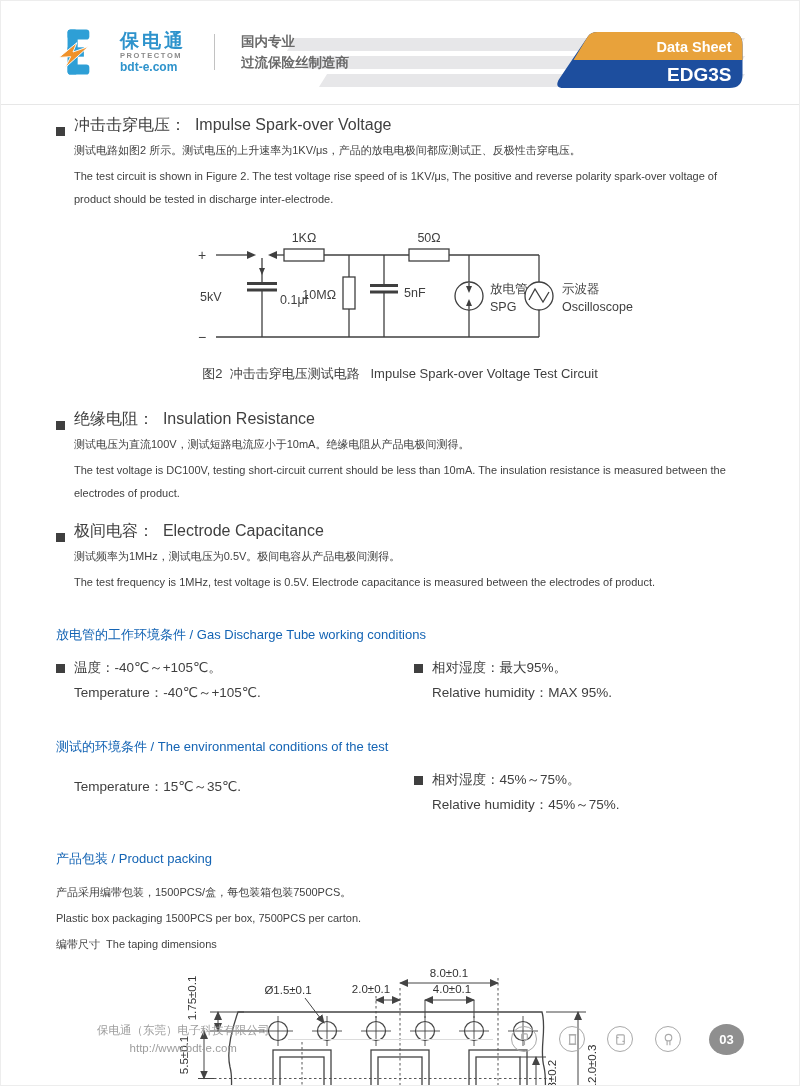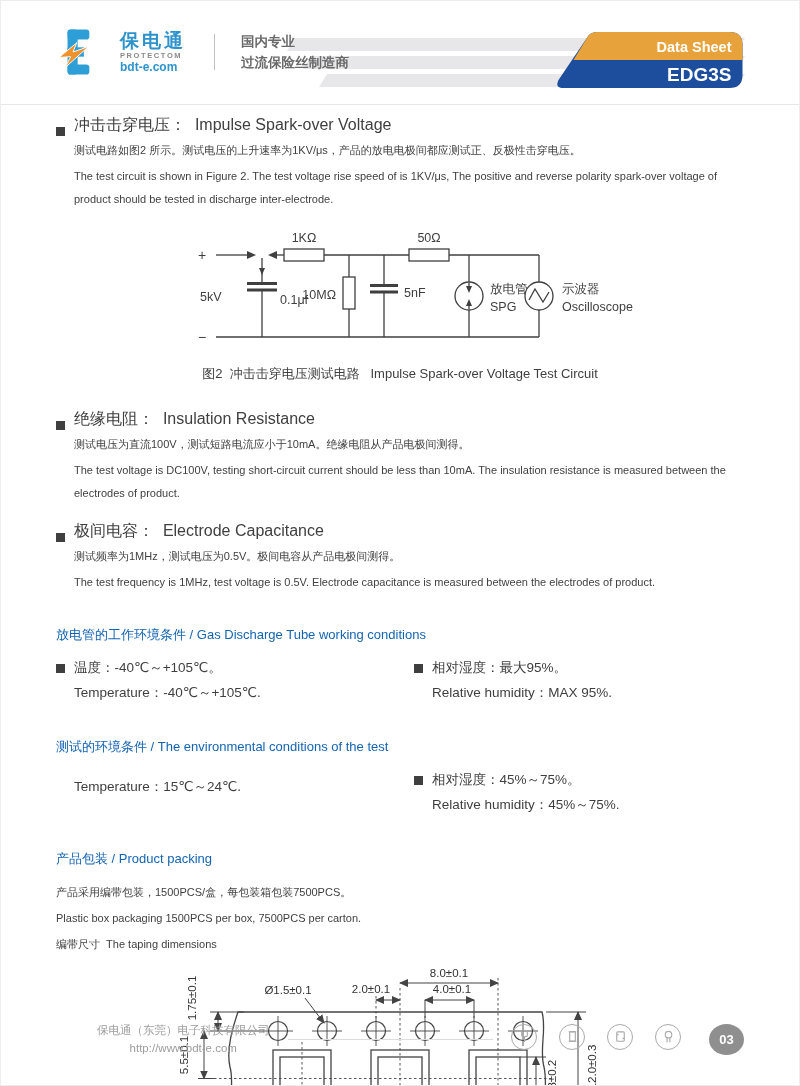--- a/index.html
+++ b/index.html
@@ -36,21 +36,21 @@
 
   .fig-wrap { margin:14px 0 0 128px; }
   .fig-caption { text-align:center; font-size:13px; margin-top:6px; color:#3f3f3f; }
 
   .tape-wrap { margin:8px 0 0 118px; }
 
   
   .ftr { position:absolute; left:0; bottom:28px; width:100%; padding:0 55px 0 96px; display:flex; align-items:center; }
   .f-left { text-align:center; color:#9d9d9d; font-size:11.5px; line-height:18px; flex:0 0 auto; }
   .f-line { flex:1; height:1px; background:#dcdcdc; margin:0 18px; }
-  .f-icons { display:flex; gap:22px; flex:0 0 auto; }
+  .f-icons { display:flex; align-items:center; gap:22px; flex:0 0 auto; }
   .f-icon { width:26px; height:26px; border:1.3px solid #a9a9a9; border-radius:50%; display:flex; align-items:center; justify-content:center; }
   .f-page { width:35px; height:31px; background:#8f8f8f; border-radius:50%; color:#fff; font-size:13px; font-weight:bold; display:flex; align-items:center; justify-content:center; margin-left:6px; }
 
   svg text { font-family:"Liberation Sans","DejaVu Sans",sans-serif; }
 </style>
 </head>
 <body>
 
 <div class="page">
 
@@ -191,21 +191,21 @@
             <span class="bullet"></span>
           <span>相对湿度：最大95%。</span>
           </div>
         <div class="cond-en">Relative humidity：MAX 95%.</div>
       </div>
     </div>
 
     <div class="blue-h" style="margin-top:36px">测试的环境条件 / The environmental conditions of the test</div>
     <div class="cond-grid">
       <div>
-        <div class="cond-en">Temperature：15℃～24℃.</div>
+        <div class="cond-en">Temperature：15℃～35℃.</div>
       </div>
       <div>
         <div class="cond-cn">
             <span class="bullet"></span>
           <span>相对湿度：45%～75%。</span>
           </div>
         <div class="cond-en">Relative humidity：45%～75%.</div>
       </div>
     </div>
 

